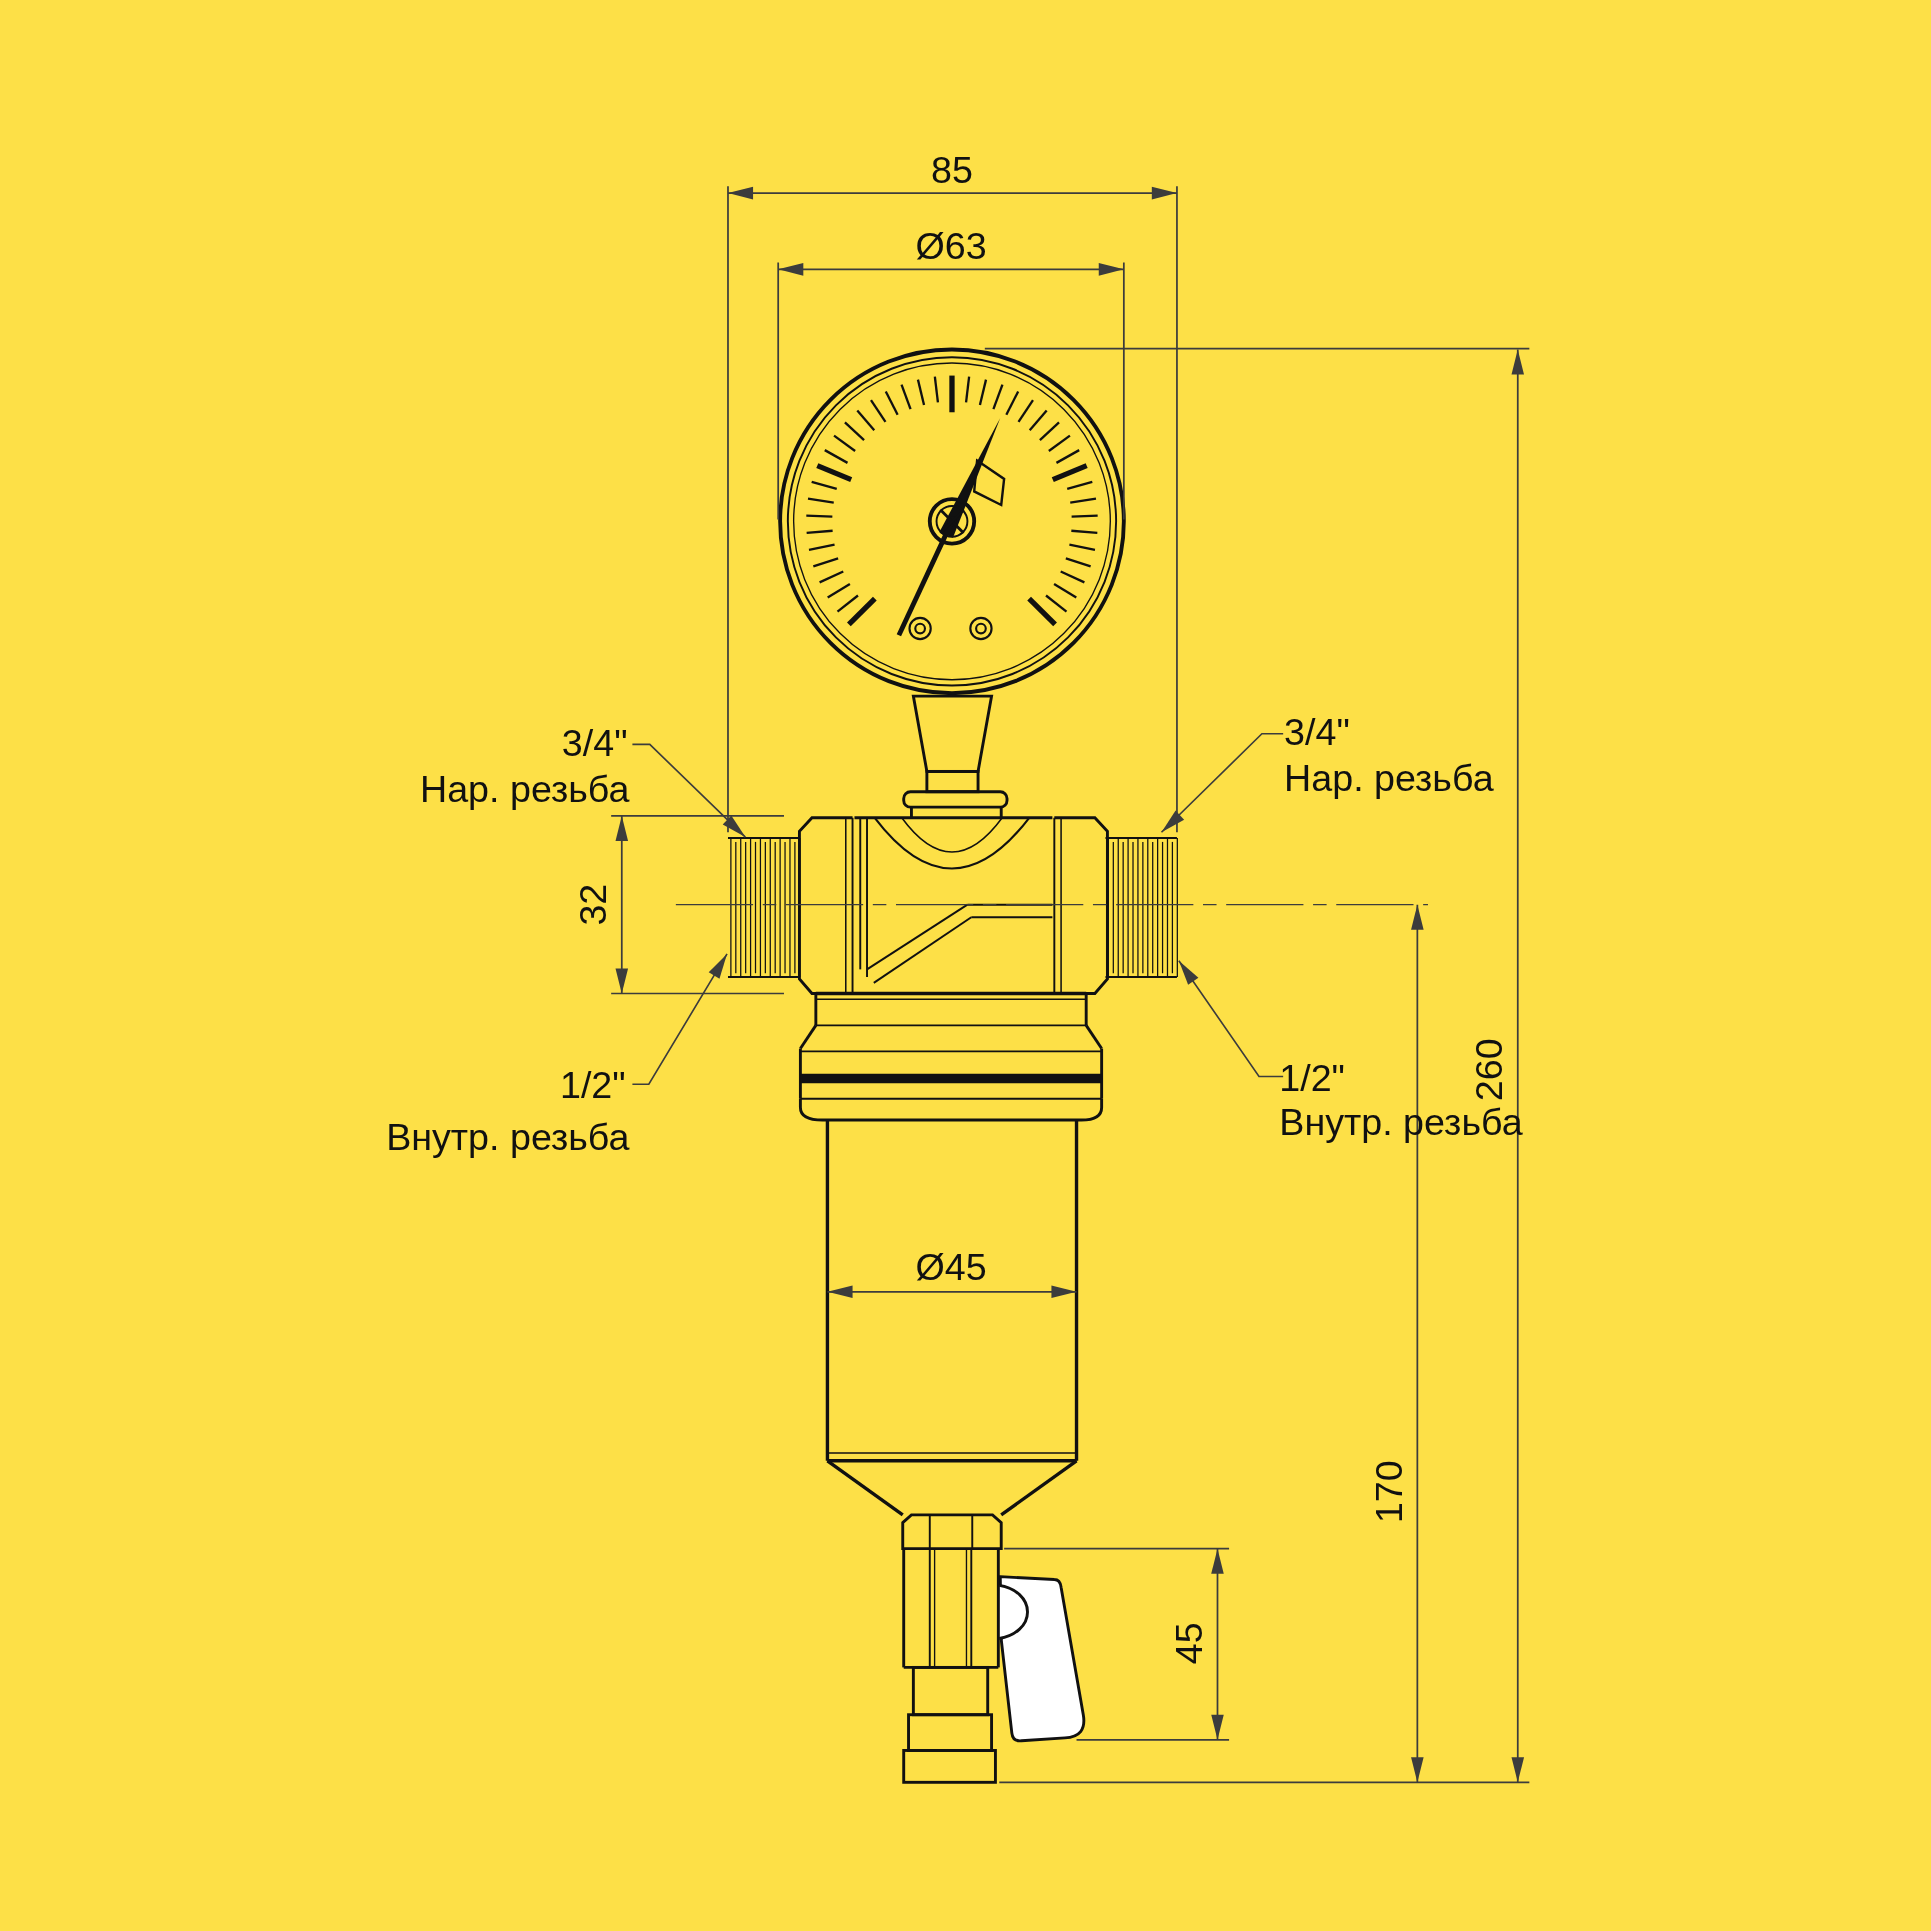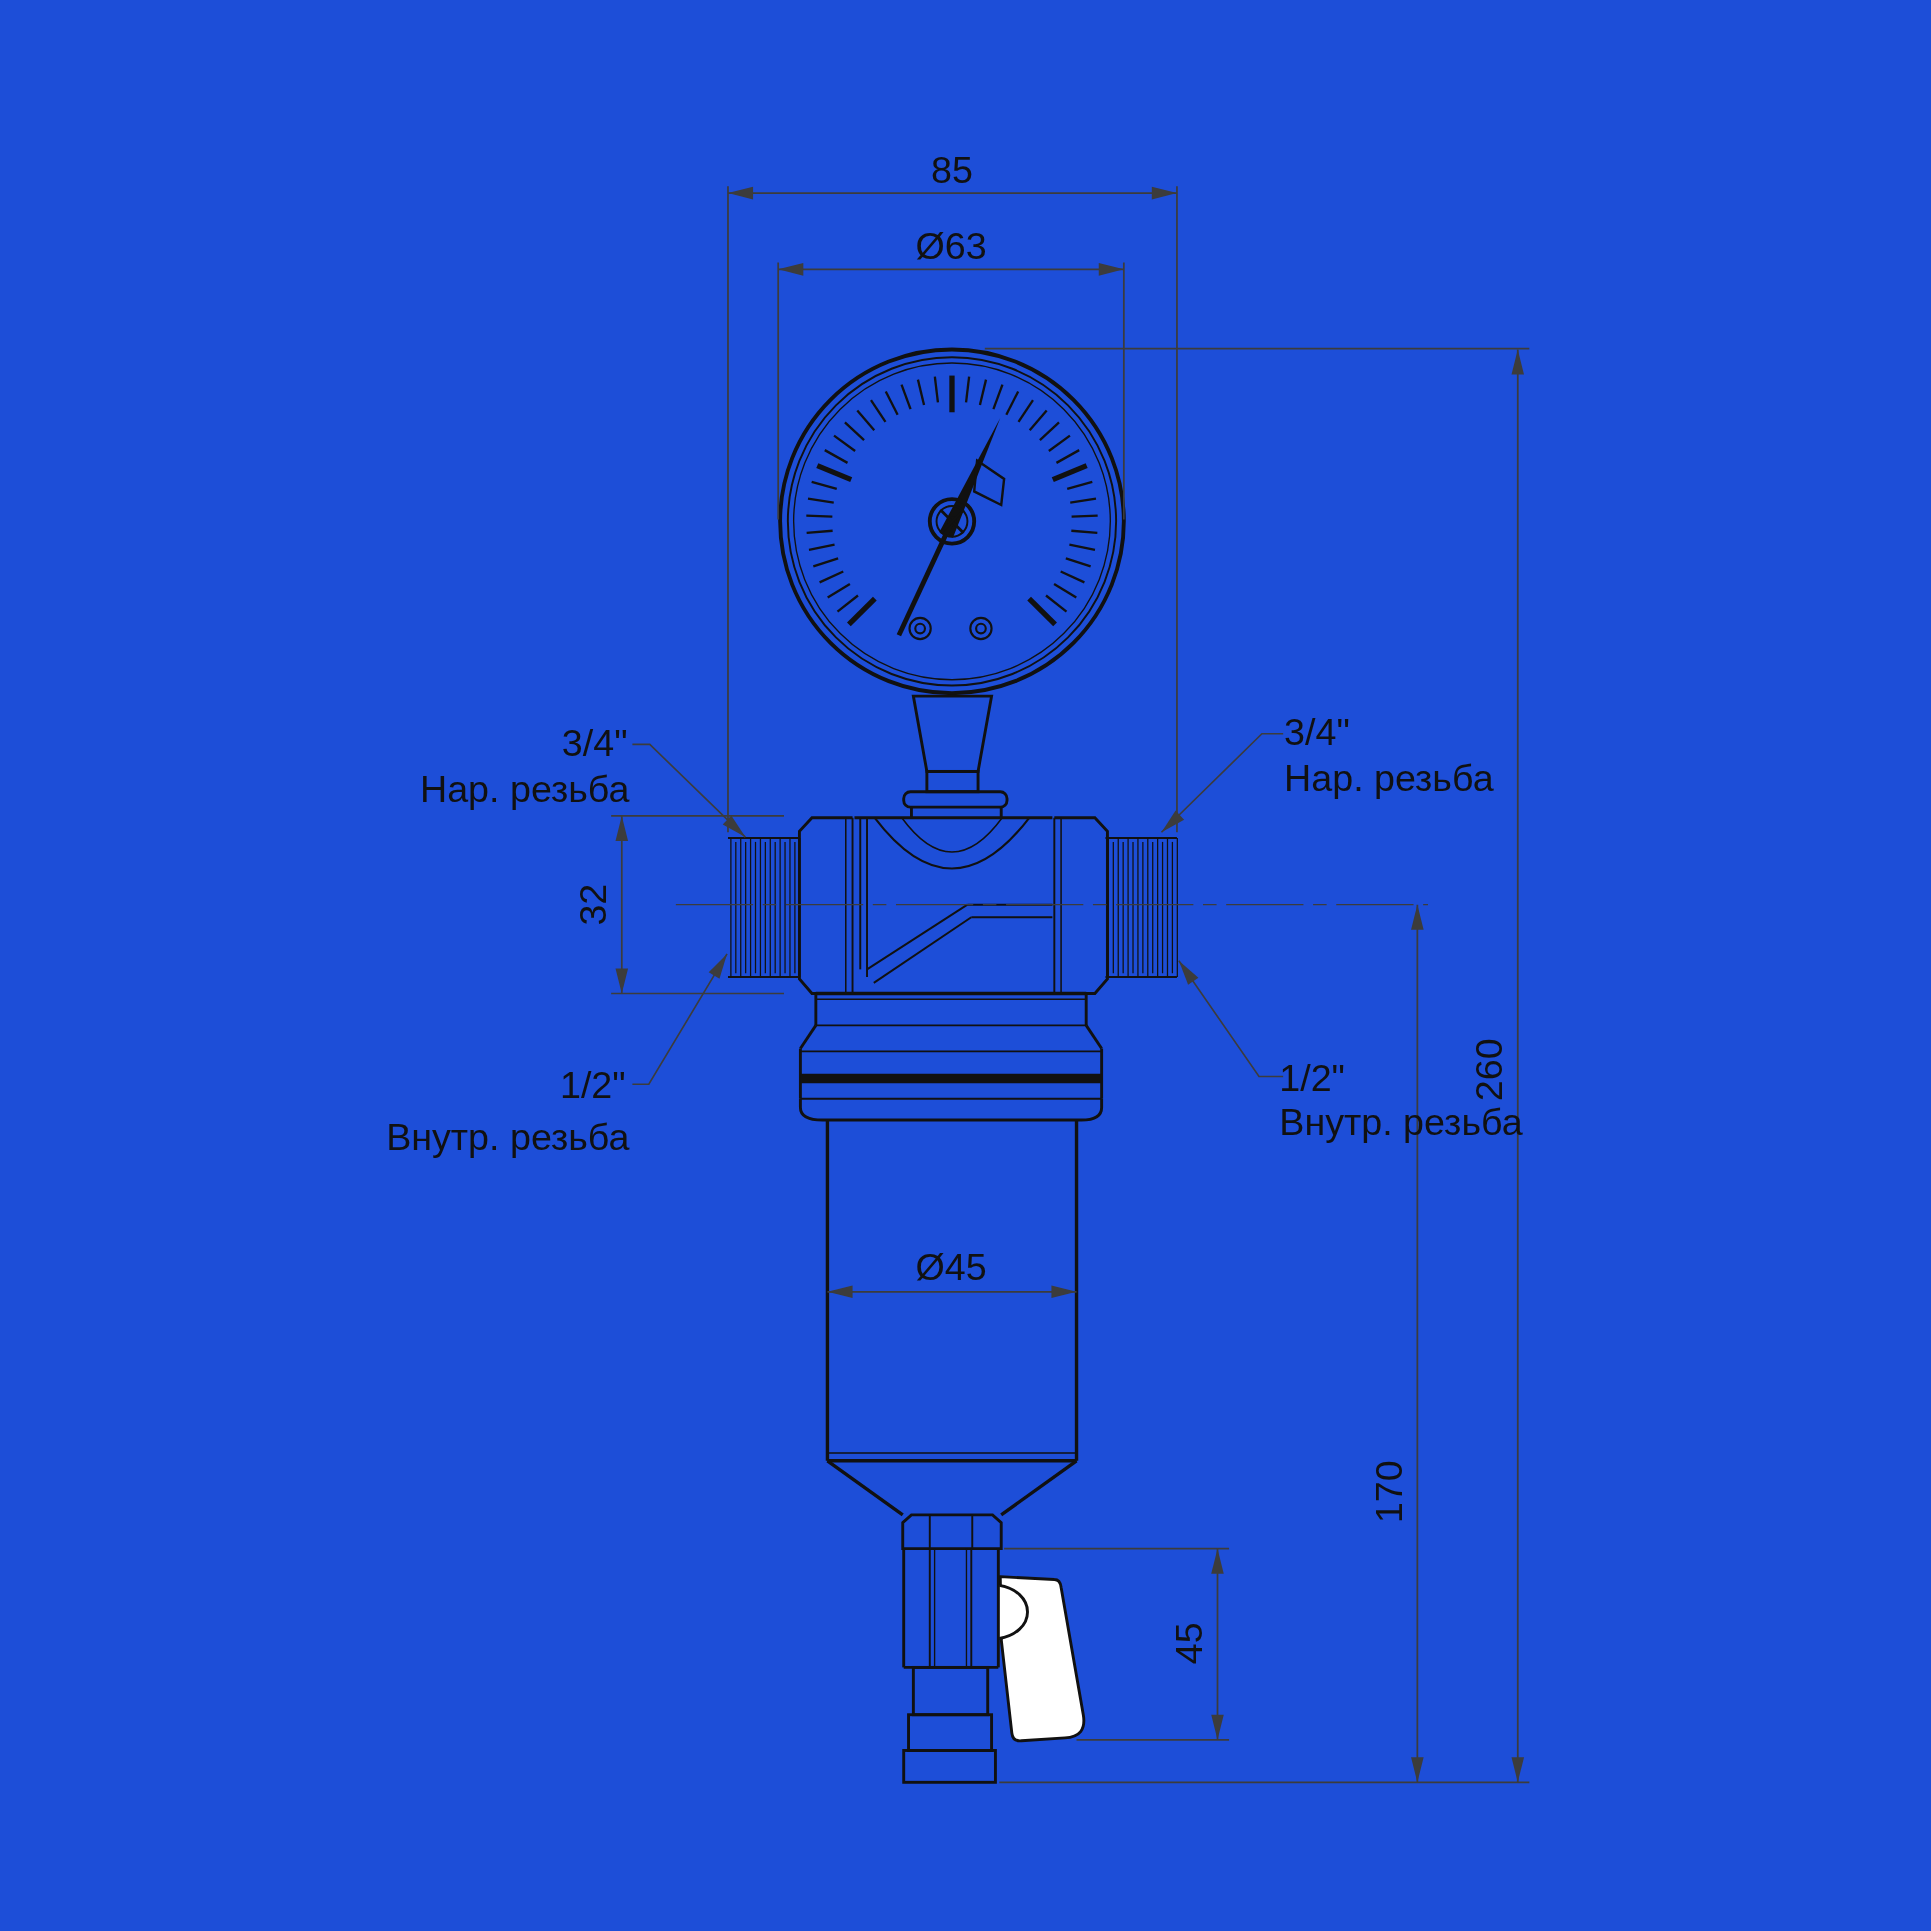--- a/index.html
+++ b/index.html
@@ -1,16 +1,16 @@
 <!DOCTYPE html>
 <html><head>
 <meta charset="utf-8">
 <style>
   html,body{margin:0;padding:0;background:#fff;}
-  .page{width:1931px;height:1931px;background:#1d4ed8;position:relative;overflow:hidden;}
+  .page{width:1931px;height:1931px;background:#fde047;position:relative;overflow:hidden;}
   svg{display:block;}
   text{font-family:"Liberation Sans","DejaVu Sans",sans-serif;fill:#111;}
   .dimtxt{font-size:39px;}
   .lbltxt{font-size:39px;}
 </style>
 </head>
 <body>
 
 <div class="page">
 <svg viewBox="0 0 2000 2000" width="1931" height="1931">

